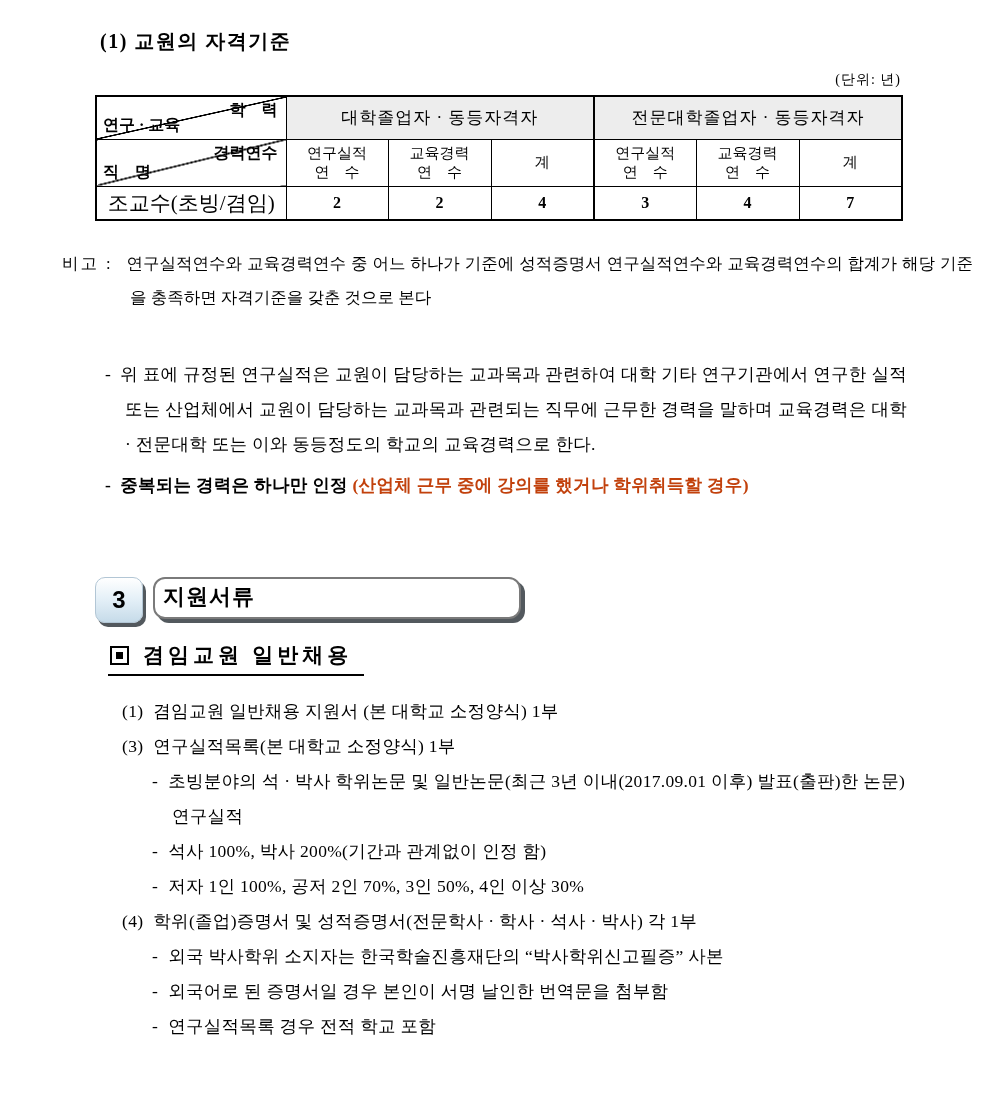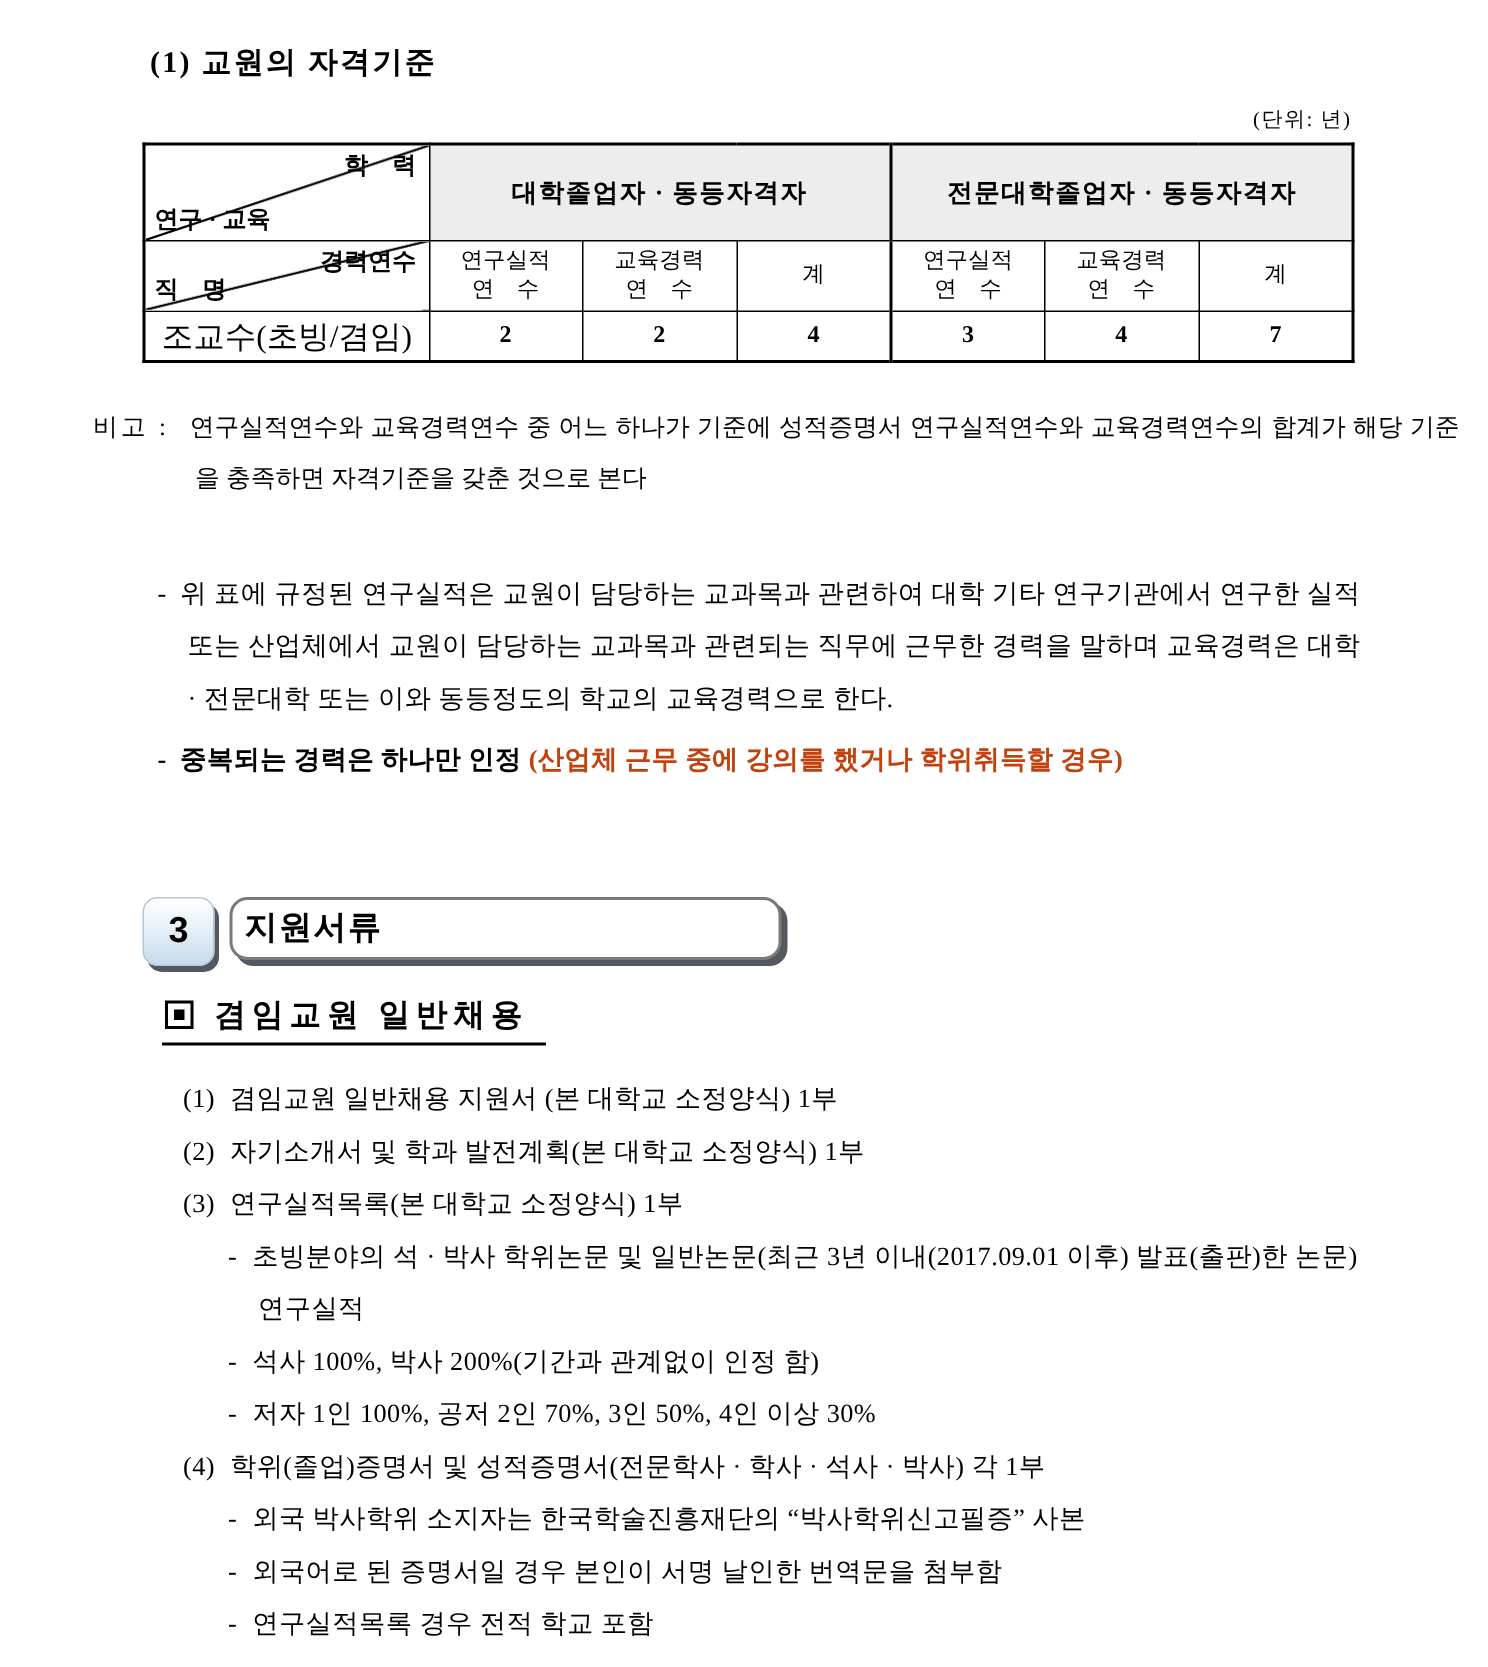--- a/index.html
+++ b/index.html
@@ -7,32 +7,32 @@
     width:992px;height:1111px;background:#ffffff;color:#000;
     font-family:"Liberation Serif","DejaVu Serif",serif;
     position:relative;overflow:hidden;
   }
   .doc-title{margin:28px 0 0 100px;font-size:20px;font-weight:bold;letter-spacing:1.5px;}
   .unit-note{width:806px;margin:16px 0 6px 95px;text-align:right;font-size:14px;letter-spacing:1px;}
 
   
   .qual-table{margin-left:95px;border-collapse:collapse;table-layout:fixed;width:806px;border:2px solid #000;}
   .qual-table td,.qual-table th{border:1px solid #000;padding:0;}
-  .qual-table tr.hdr1{height:64px;}
+  .qual-table tr.hdr1{height:43px;}
   .qual-table tr.hdr2{height:47px;}
   .qual-table tr.data{height:34px;}
   .corner{
     position:relative;border-right-width:2px;border-bottom-width:2px;background:#fff;
     background-image:linear-gradient(to bottom right,
       transparent calc(50% - 1px),#000 calc(50% - 0.5px),
       #000 calc(50% + 0.5px),transparent calc(50% + 1px));
   }
   .corner-tr{position:absolute;top:3px;right:8px;font-weight:bold;font-size:16px;}
   .corner-bl{position:absolute;bottom:3px;left:6px;font-weight:bold;font-size:16px;text-align:right;}
-  .group-th{background:#ededed;font-weight:bold;font-size:17px;letter-spacing:1px;border-bottom-width:2px;}
+  .group-th{background:#ededed;font-weight:normal;font-size:17px;letter-spacing:1px;border-bottom-width:2px;}
   .group-th.first{border-right-width:2px;}
   .sub-th{font-weight:normal;font-size:15px;line-height:19px;white-space:pre-line;text-align:center;border-bottom-width:2px;}
   .sub-th.group-end{border-right-width:2px;}
   .row-label{font-weight:normal;font-size:21px;text-align:center;border-right-width:2px;}
   .val{font-weight:bold;font-size:16px;text-align:center;}
   .val.group-end{border-right-width:2px;}
 
   
   .remark{margin:26px 0 0 62px;width:843px;font-size:16.5px;line-height:34px;
     padding-left:68px;text-indent:-68px;text-align:justify;}
@@ -144,21 +144,20 @@
   <span class="subsection-inner">
     <span class="square-icon">
         <span class="square-icon-inner"></span>
       </span>
     <span class="subsection-title">겸임교원 일반채용</span>
   </span>
 </div>
 
 <div class="checklist">
   <div class="cl-row"><span class="marker">(1)</span><span>겸임교원 일반채용 지원서 (본 대학교 소정양식) 1부</span></div>
-  <div class="cl-row"><span class="marker">(2)</span><span>자기소개서 및 학과 발전계획(본 대학교 소정양식) 1부</span></div>
   <div class="cl-row"><span class="marker">(3)</span><span>연구실적목록(본 대학교 소정양식) 1부</span></div>
   <div class="cl-row sub"><span class="marker">-</span><span>초빙분야의 석 · 박사 학위논문 및 일반논문(최근 3년 이내(2017.09.01 이후) 발표(출판)한 논문) 연구실적</span></div>
   <div class="cl-row sub"><span class="marker">-</span><span>석사 100%, 박사 200%(기간과 관계없이 인정 함)</span></div>
   <div class="cl-row sub"><span class="marker">-</span><span>저자 1인 100%, 공저 2인 70%, 3인 50%, 4인 이상 30%</span></div>
   <div class="cl-row"><span class="marker">(4)</span><span>학위(졸업)증명서 및 성적증명서(전문학사 · 학사 · 석사 · 박사) 각 1부</span></div>
   <div class="cl-row sub"><span class="marker">-</span><span>외국 박사학위 소지자는 한국학술진흥재단의 “박사학위신고필증” 사본</span></div>
   <div class="cl-row sub"><span class="marker">-</span><span>외국어로 된 증명서일 경우 본인이 서명 날인한 번역문을 첨부함</span></div>
   <div class="cl-row sub"><span class="marker">-</span><span>연구실적목록 경우 전적 학교 포함</span></div>
 </div>
 

